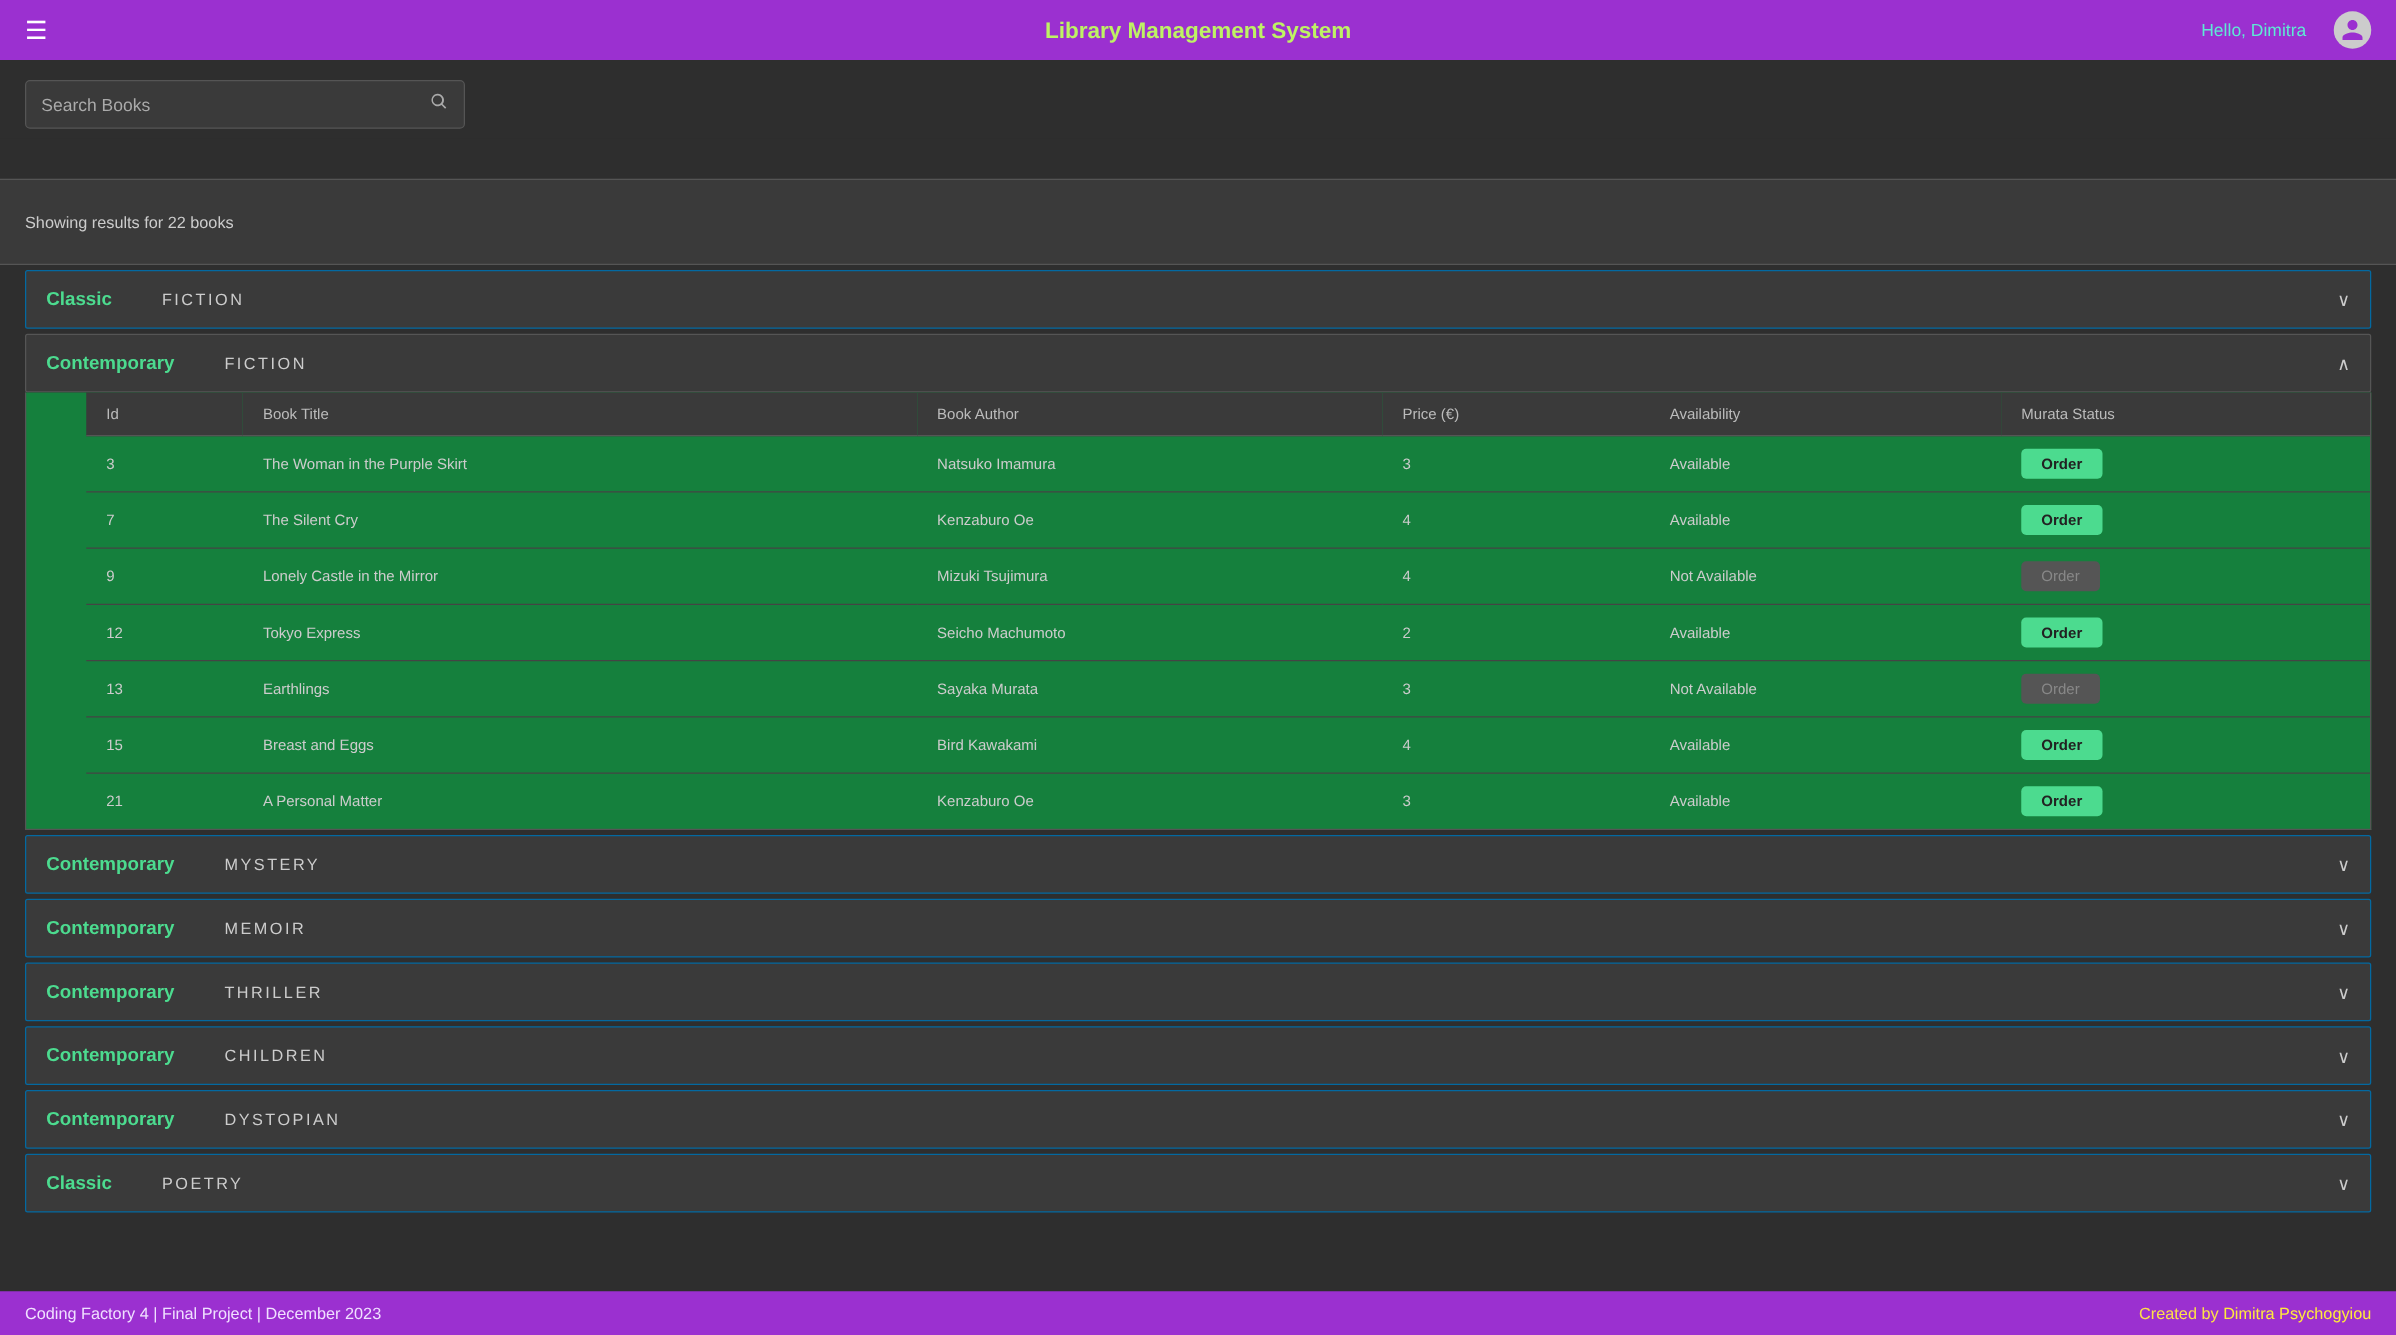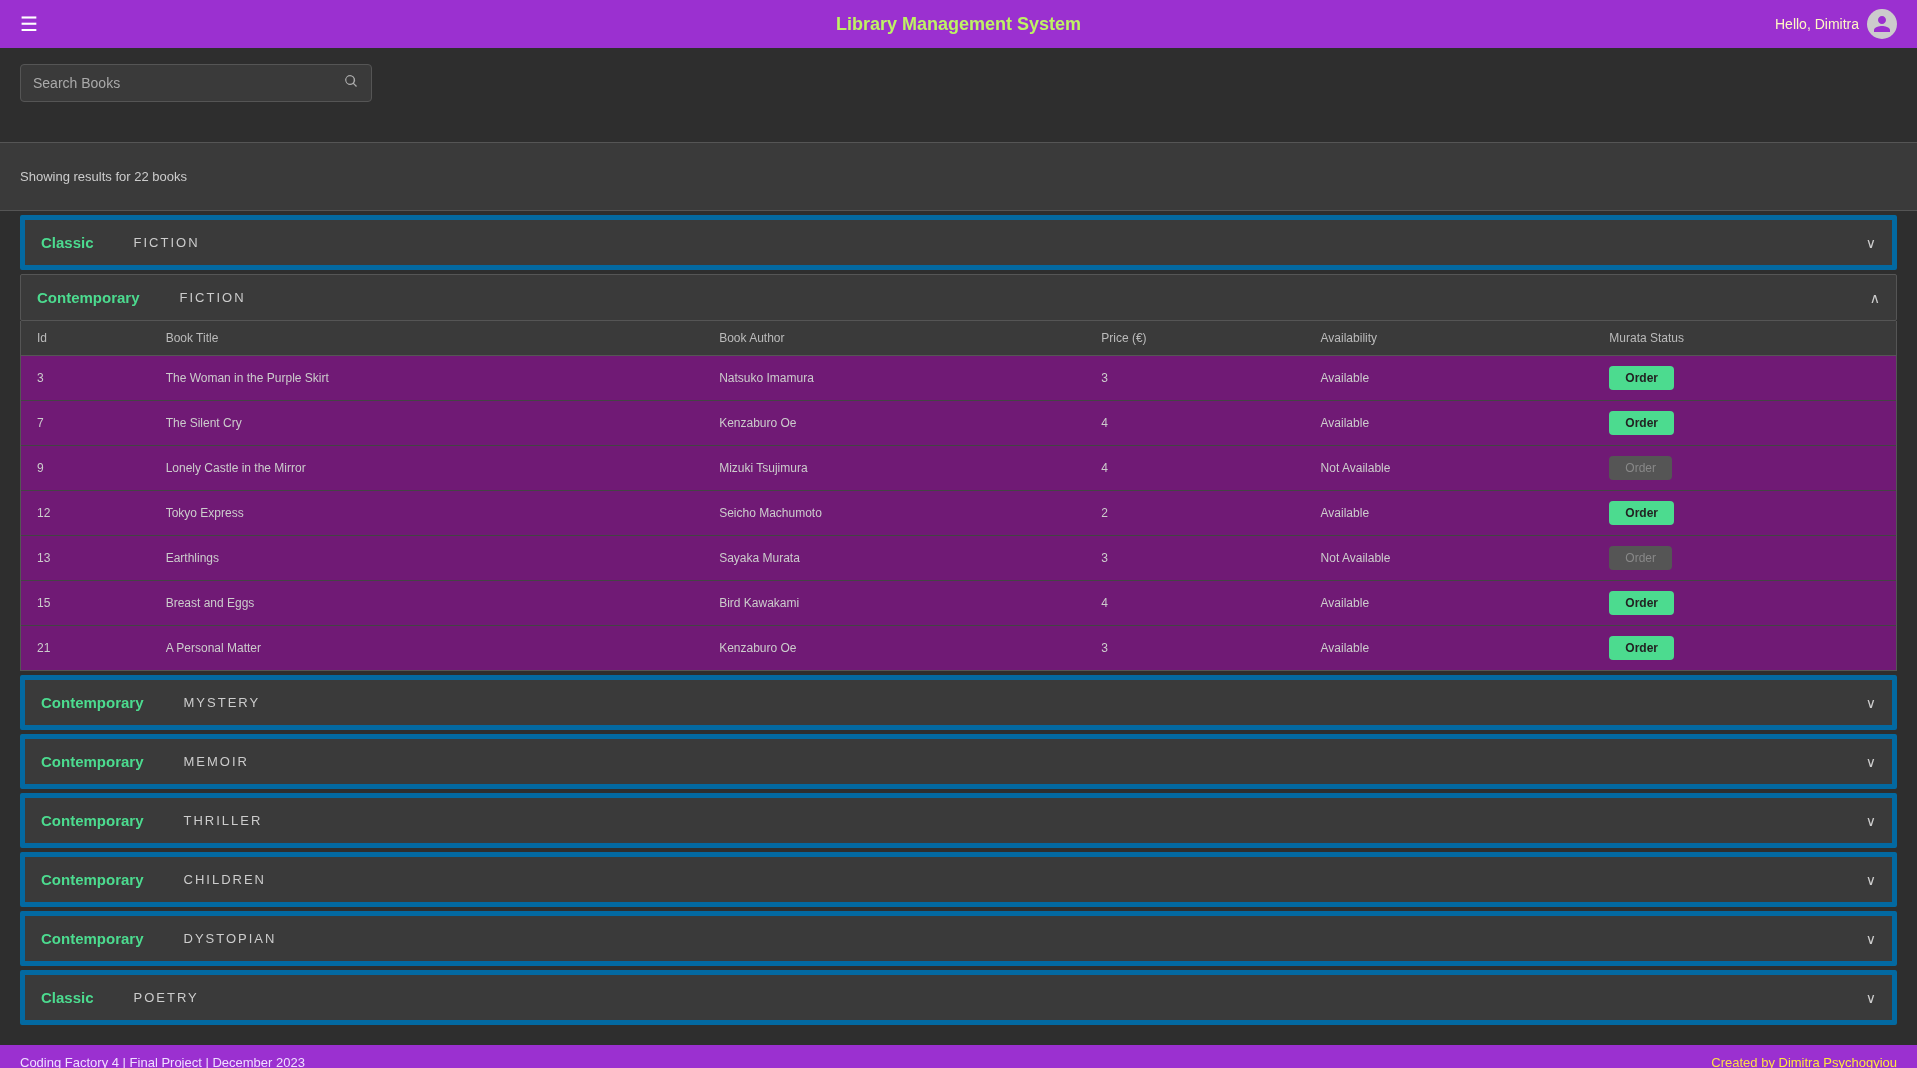--- a/index.html
+++ b/index.html
@@ -29,22 +29,22 @@
       transform: translateX(-50%);
     }
     .header-menu-icon {
       color: #fff;
       font-size: 20px;
       cursor: pointer;
     }
     .header-user {
       display: flex;
       align-items: center;
-      gap: 8px;
-      color: #fef9c3;
+      gap: 22px;
+      color: #5eead4;
       font-size: 14px;
       margin-left: auto;
     }
     .header-avatar {
       width: 30px;
       height: 30px;
       border-radius: 50%;
       background-color: #ccc;
       display: flex;
       align-items: center;
@@ -93,21 +93,21 @@
       margin-top: 32px;
     }
     
     .main-content {
       flex: 1;
       padding: 0 20px 20px 20px;
     }
     
     .category-row {
       background-color: #3a3a3a;
-      border: 5px solid #0369a1;
+      border: 1px solid #0369a1;
       border-radius: 2px;
       margin-top: 4px;
       display: flex;
       align-items: center;
       padding: 14px 16px;
       cursor: pointer;
       justify-content: space-between;
     }
     .category-row-left {
       display: flex;
@@ -124,24 +124,25 @@
       font-size: 13px;
       letter-spacing: 2px;
       text-transform: uppercase;
     }
     .chevron {
       color: #ccc;
       font-size: 14px;
     }
     
     .section-expanded {
-      background-color: #701a75;
+      background-color: #15803d;
       border: 1px solid #555;
       border-top: none;
       margin-top: 0;
+      padding-left: 48px;
     }
     .section-header-row {
       background-color: #3a3a3a;
       border: 1px solid #555;
       border-radius: 2px;
       margin-top: 4px;
       display: flex;
       align-items: center;
       padding: 14px 16px;
       justify-content: space-between;

